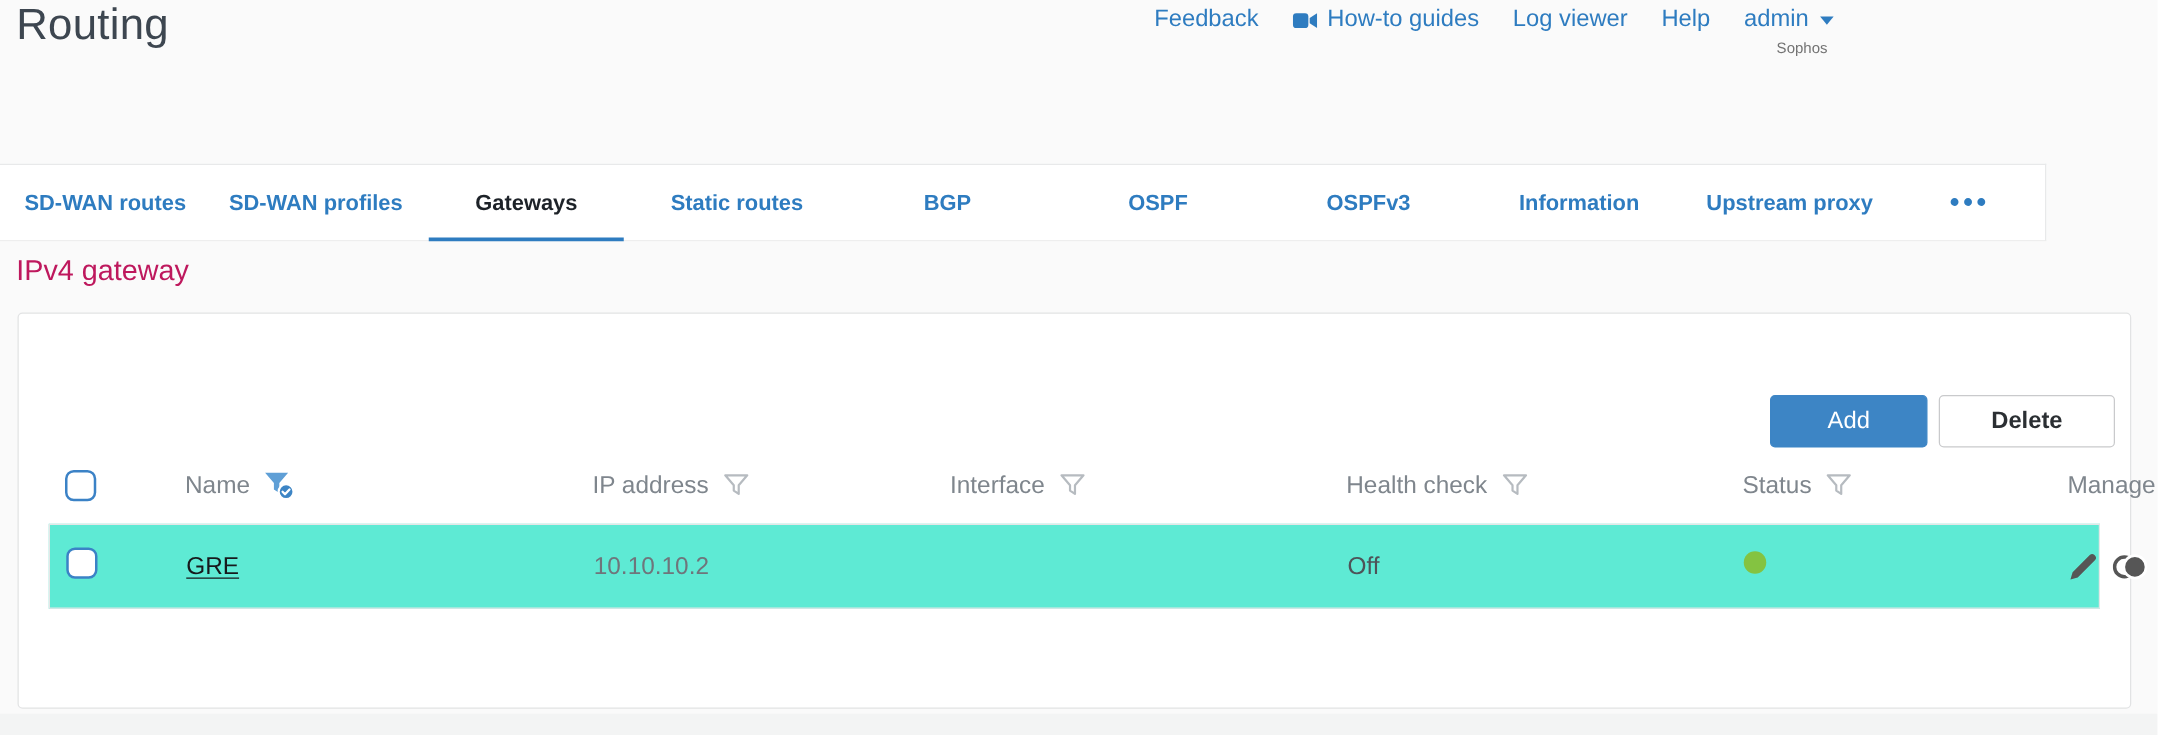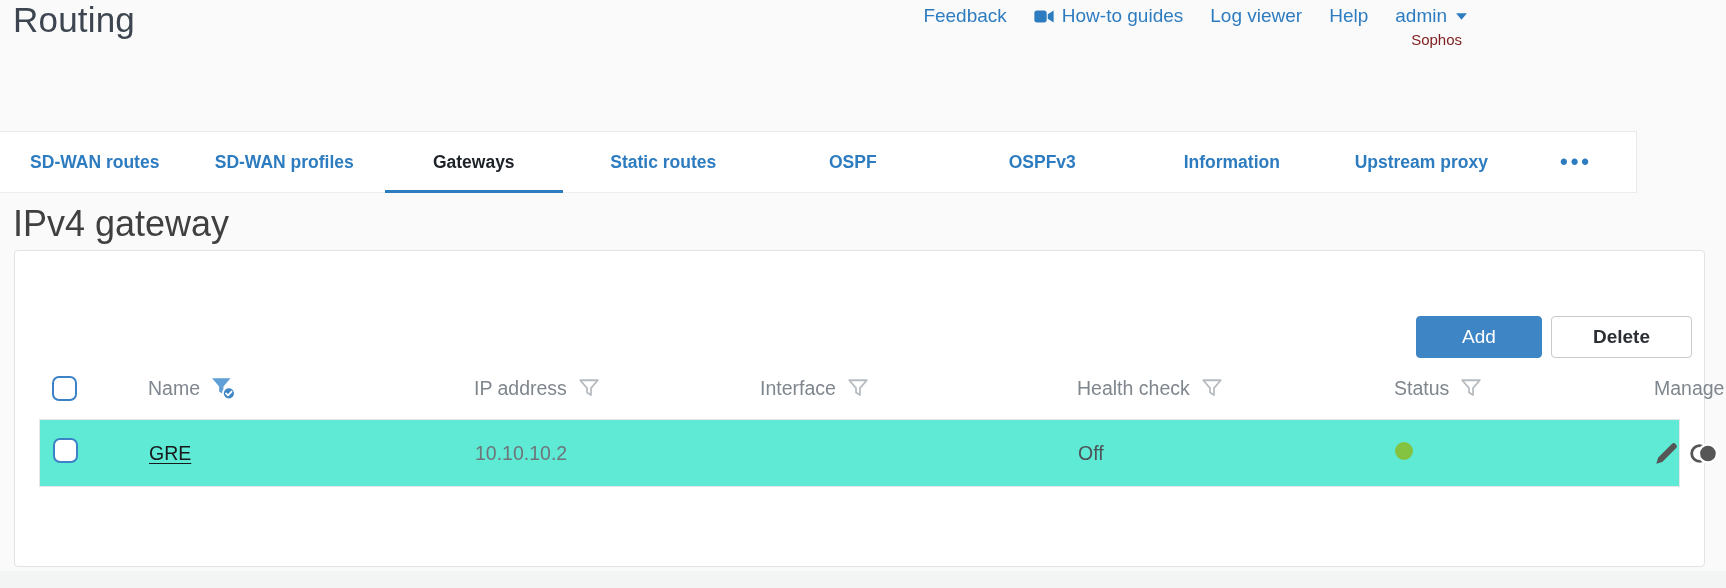--- a/index.html
+++ b/index.html
@@ -19,21 +19,21 @@
     font-size:35px; font-weight:400; color:#3d4650; letter-spacing:.2px;
   }
   .top-nav {
     position:absolute; top:5px; right:190px;
     display:flex; align-items:center; gap:27px;
     font-size:19px; color:#2e7cc0;
   }
   .top-nav .nav-item { display:flex; align-items:center; gap:8px; cursor:pointer; white-space:nowrap; }
   .brand {
     position:absolute; top:31px; right:196px;
-    font-size:15px; color:#7f1d1d;
+    font-size:12px; color:#737373;
   }
   .cam-icon svg, .caret-icon svg { display:block; }
 
   
   .tabbar {
     position:absolute; top:131px; left:0; width:1637px; height:62px;
     background:#ffffff;
     border-top:1px solid #e8e9ea;
     border-bottom:1px solid #eeeeee;
     border-right:1px solid #e8e9ea;
@@ -48,21 +48,21 @@
   .tab.active { color:#1d2228; }
   .tab.active::after {
     content:""; position:absolute; left:6px; right:6px; bottom:-1px;
     height:3px; background:#2e7cc0;
   }
   .tab-more { flex:0 0 120px; font-size:22px; letter-spacing:3px; font-weight:700; }
 
   
   .section-title {
     position:absolute; left:13px; top:203px;
-    font-size:36px; font-weight:400; color:#404040;
+    font-size:23px; font-weight:400; color:#be185d;
   }
 
   
   .card {
     position:absolute; left:14px; top:250px;
     width:1691px; height:317px;
     background:#ffffff;
     border:1px solid #e2e3e4;
     border-radius:4px;
   }
@@ -159,20 +159,21 @@
   </div>
 
   <div class="brand">Sophos</div>
 </div>
 
 <div class="tabbar">
   <div class="tab">SD-WAN routes</div>
   <div class="tab">SD-WAN profiles</div>
   <div class="tab active">Gateways</div>
   <div class="tab">Static routes</div>
+  <div class="tab">BGP</div>
   <div class="tab">OSPF</div>
   <div class="tab">OSPFv3</div>
   <div class="tab">Information</div>
   <div class="tab">Upstream proxy</div>
   <div class="tab tab-more">•••</div>
 </div>
 
 <div class="section-title">IPv4 gateway</div>
 
 <div class="card">

